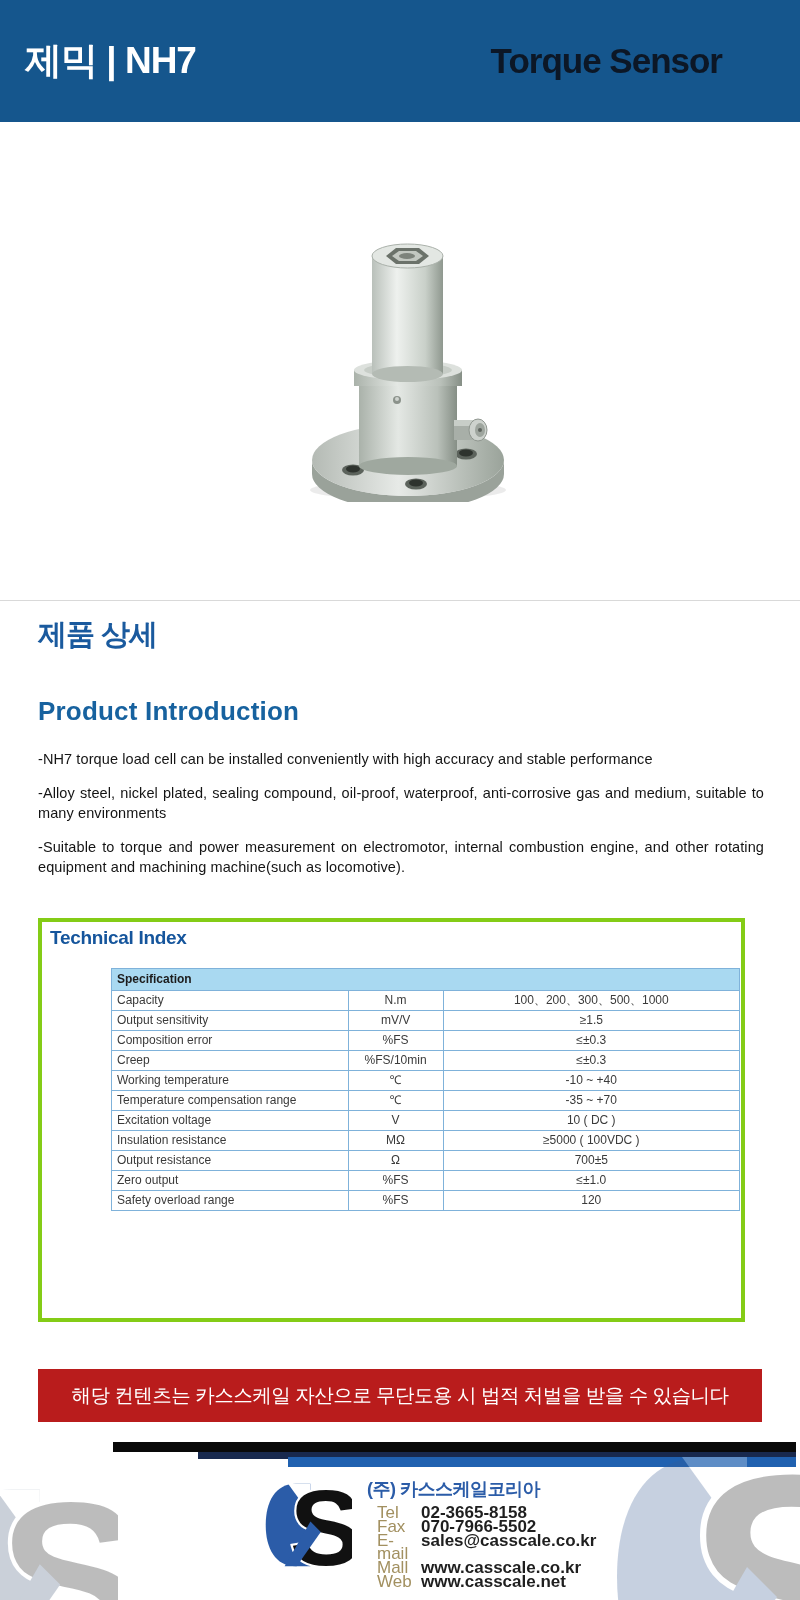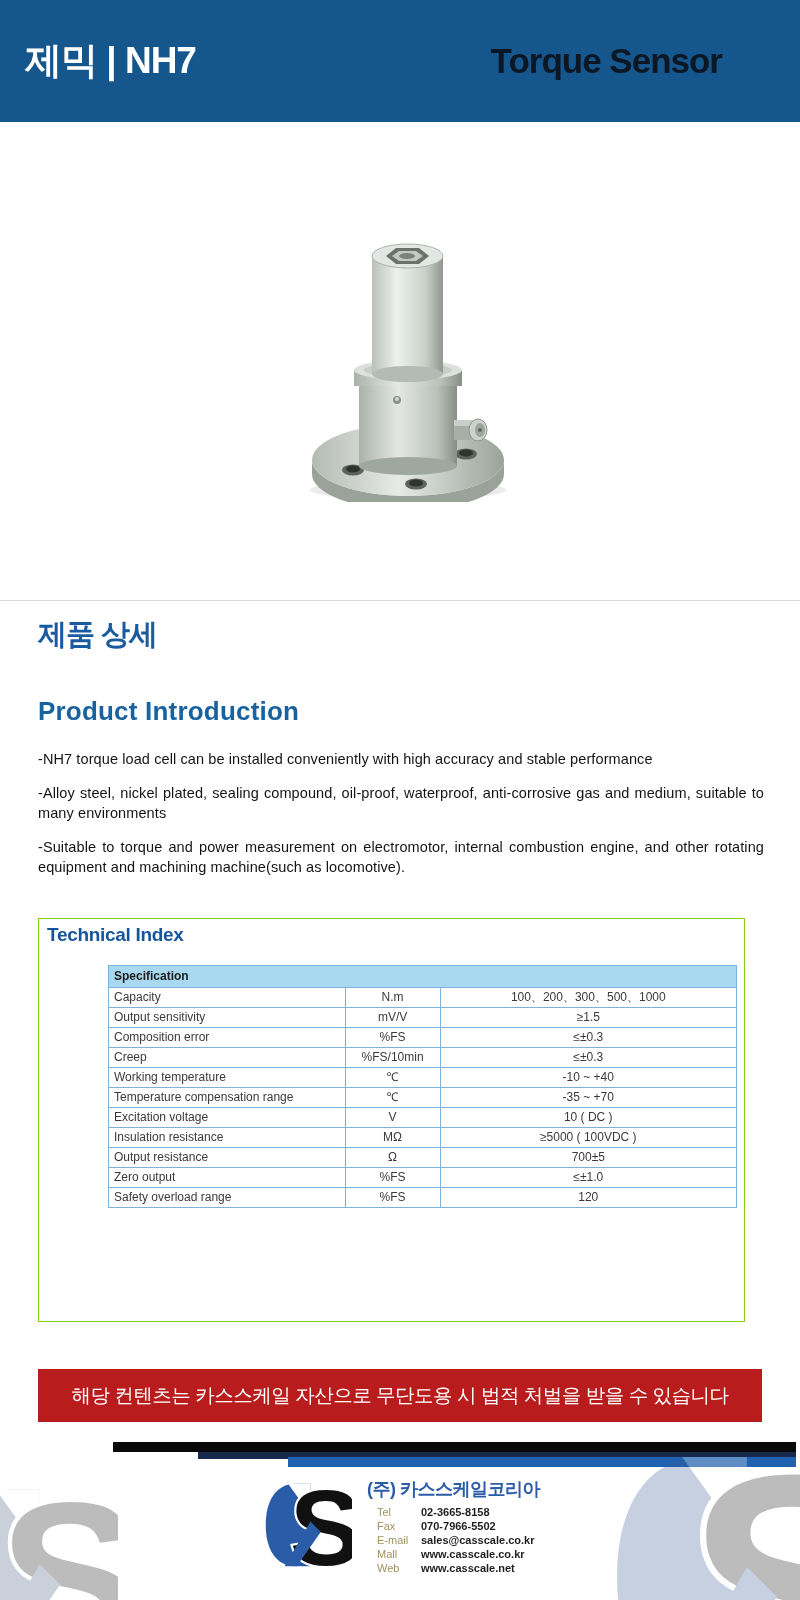--- a/index.html
+++ b/index.html
@@ -25,21 +25,21 @@
   .title-kr{position:absolute;left:38px;top:615px;font-size:29px;font-weight:600;color:#1a5a9e;letter-spacing:-1px;}
   .intro-title{position:absolute;left:38px;top:696px;font-size:26px;font-weight:600;color:#17629f;letter-spacing:0.2px;}
 
   
   .intro{position:absolute;left:38px;top:750px;width:726px;font-size:14.5px;color:#141414;}
   .intro p{margin:0 0 15px 0;line-height:1.34;text-align:justify;letter-spacing:0.1px;}
 
   
   .tech-box{
     position:absolute;left:38px;top:918px;width:707px;height:404px;
-    border:1px solid #84cc16;box-sizing:border-box;background:#ffffff;
+    border:4px solid #84cc16;box-sizing:border-box;background:#ffffff;
   }
   .tech-title{position:absolute;left:8px;top:5px;font-size:19px;font-weight:bold;color:#15559c;letter-spacing:-0.3px;}
   .spec-table{
     position:absolute;left:69px;top:46px;width:629px;
     border-collapse:collapse;font-size:12px;color:#3a3a3a;
     border:1px solid #5e9cce;
   }
   .spec-table td{border:1px solid #7fb2da;padding:2px 5px;height:15px;line-height:15px;}
   .spec-table .spec-head td{
     background:#a9d9f1;color:#1c1c1c;font-weight:600;font-size:12px;
@@ -57,21 +57,21 @@
 
   
   .stripe{position:absolute;}
   .stripe-navy{left:198px;top:1450px;width:598px;height:9px;background:#18294e;}
   .stripe-black{left:113px;top:1442px;width:683px;height:10px;background:#090909;}
   .stripe-blue{left:288px;top:1457px;width:508px;height:10px;background:#2061b0;}
 
   
   .footer-logo{position:absolute;left:262px;top:1482px;width:90px;height:86px;}
   .company{position:absolute;left:367px;top:1477px;font-size:18px;font-weight:bold;color:#2b5ca8;letter-spacing:-0.5px;}
-  .contacts{position:absolute;left:377px;top:1506px;font-size:11px;line-height:13px;}
+  .contacts{position:absolute;left:377px;top:1506px;font-size:17px;line-height:13px;}
   .contact-row{display:flex;margin-bottom:1px;}
   .contact-label{width:44px;color:#a29060;}
   .contact-value{color:#1f1f1f;font-weight:600;}
 
   
   .wm{position:absolute;opacity:0.28;}
   .wm-left{left:-52px;top:1486px;width:170px;height:170px;filter:grayscale(55%);}
   .wm-right{left:612px;top:1452px;width:250px;height:250px;filter:grayscale(25%);}
 </style>
 </head>

